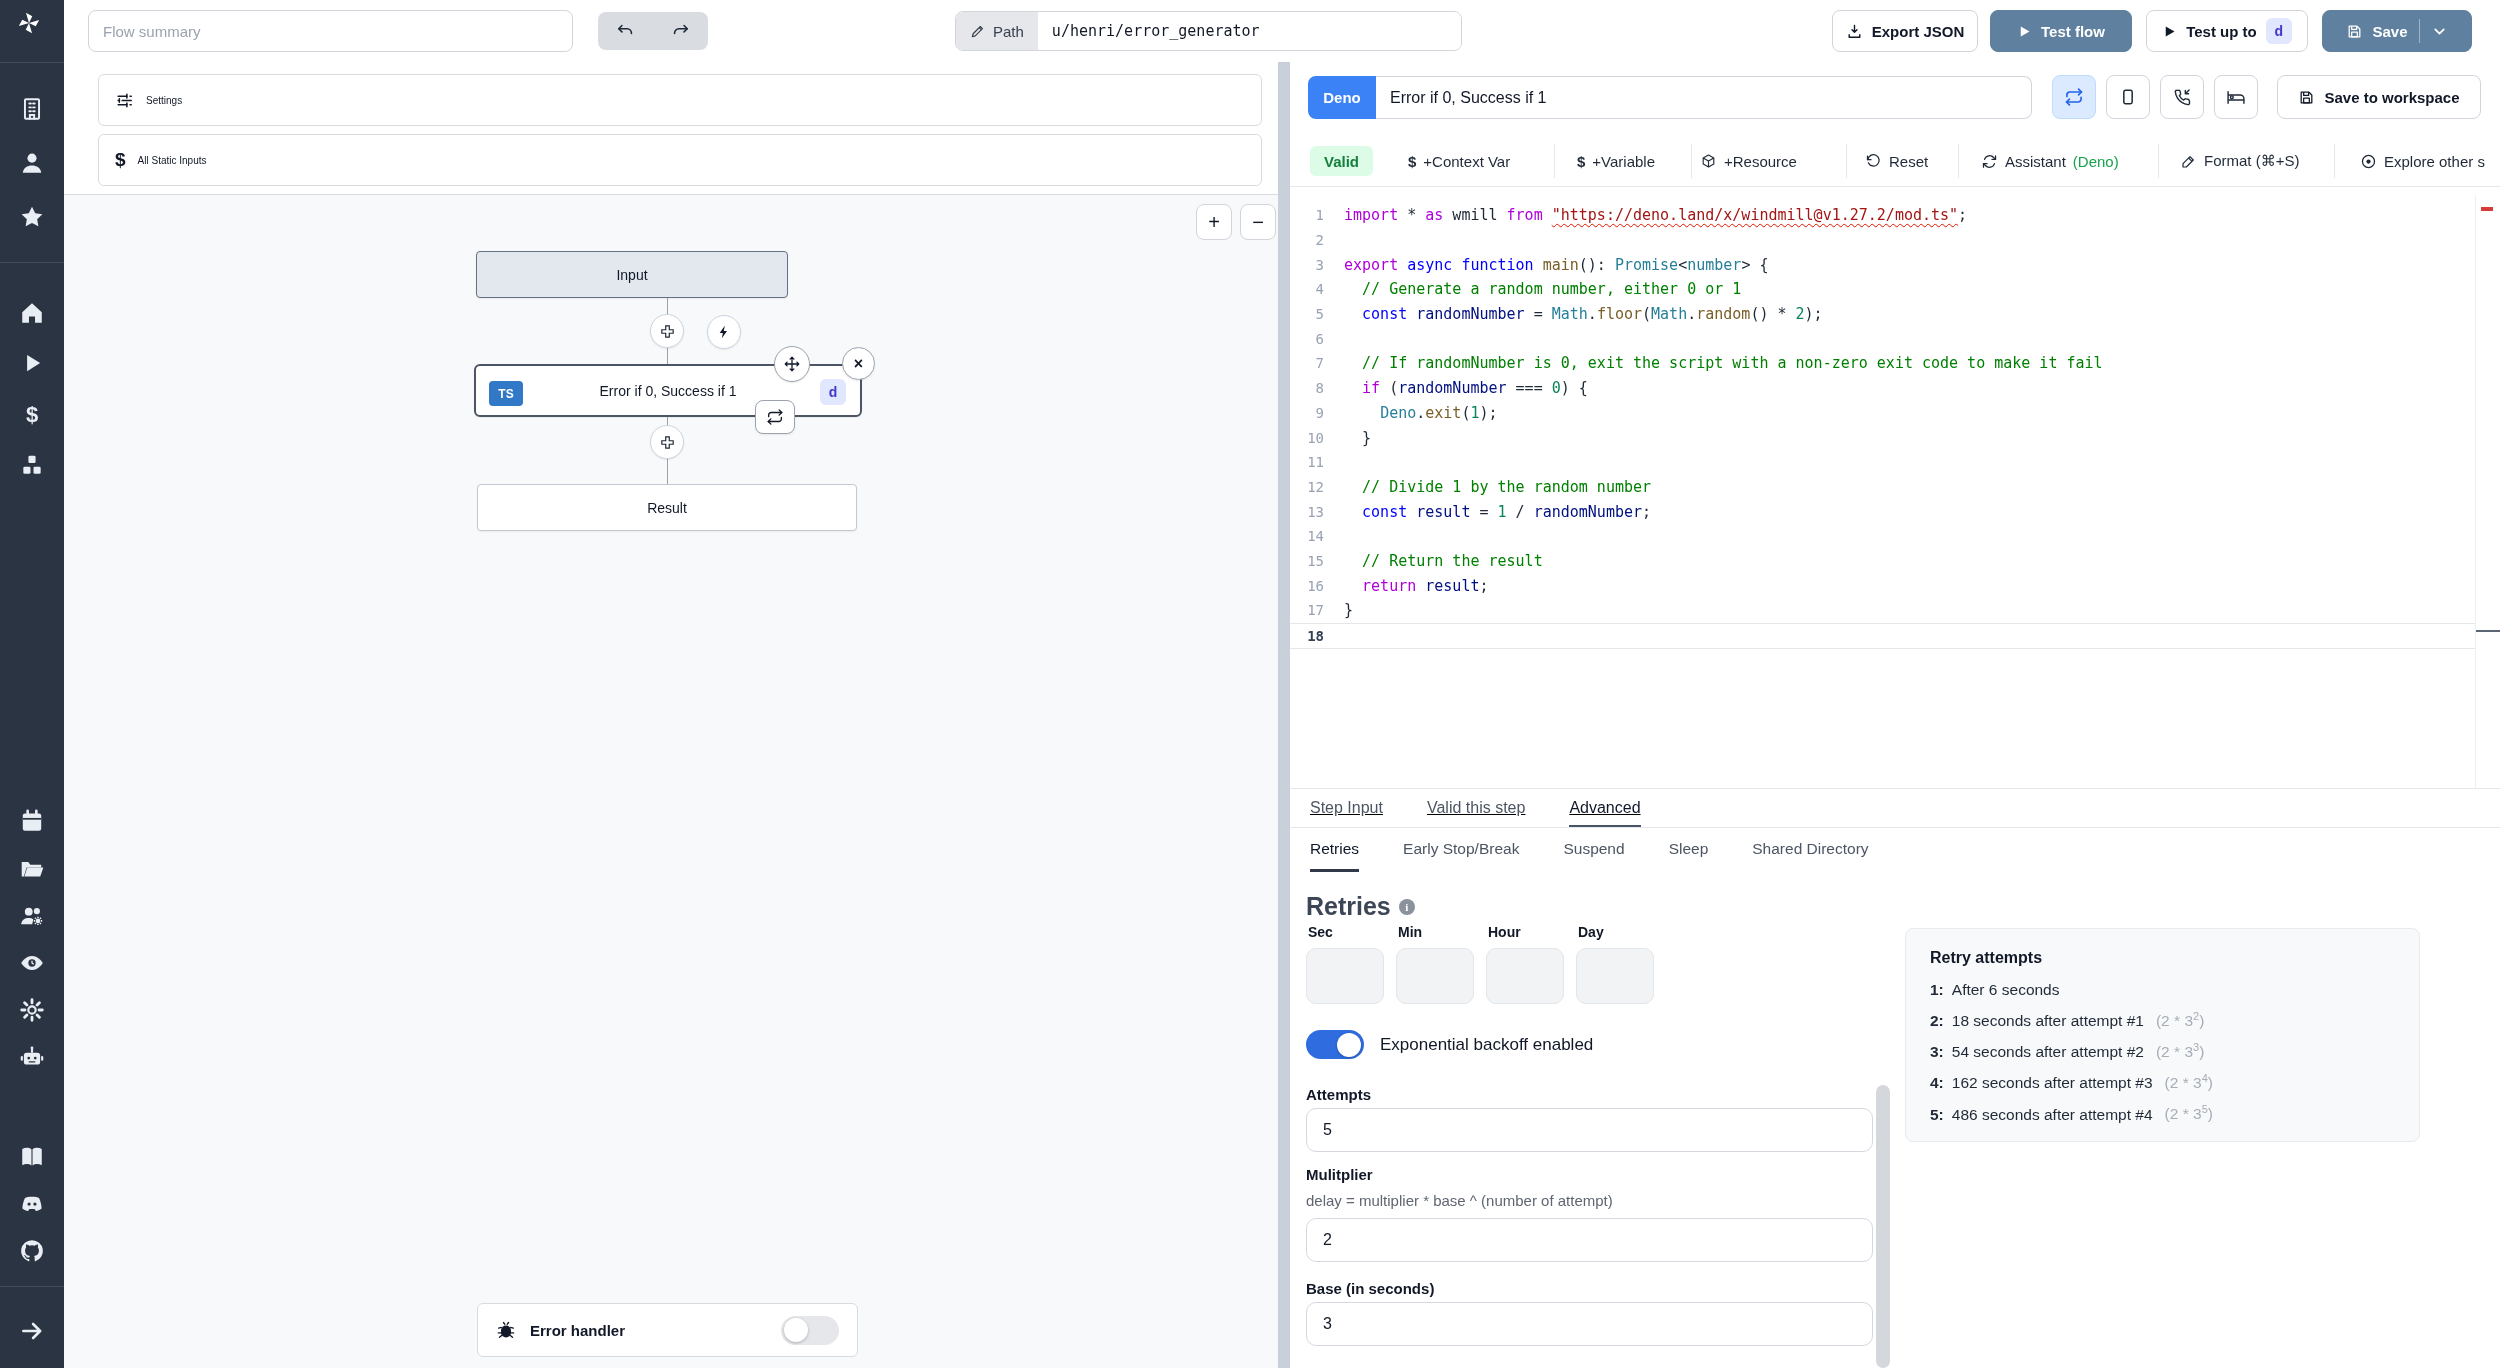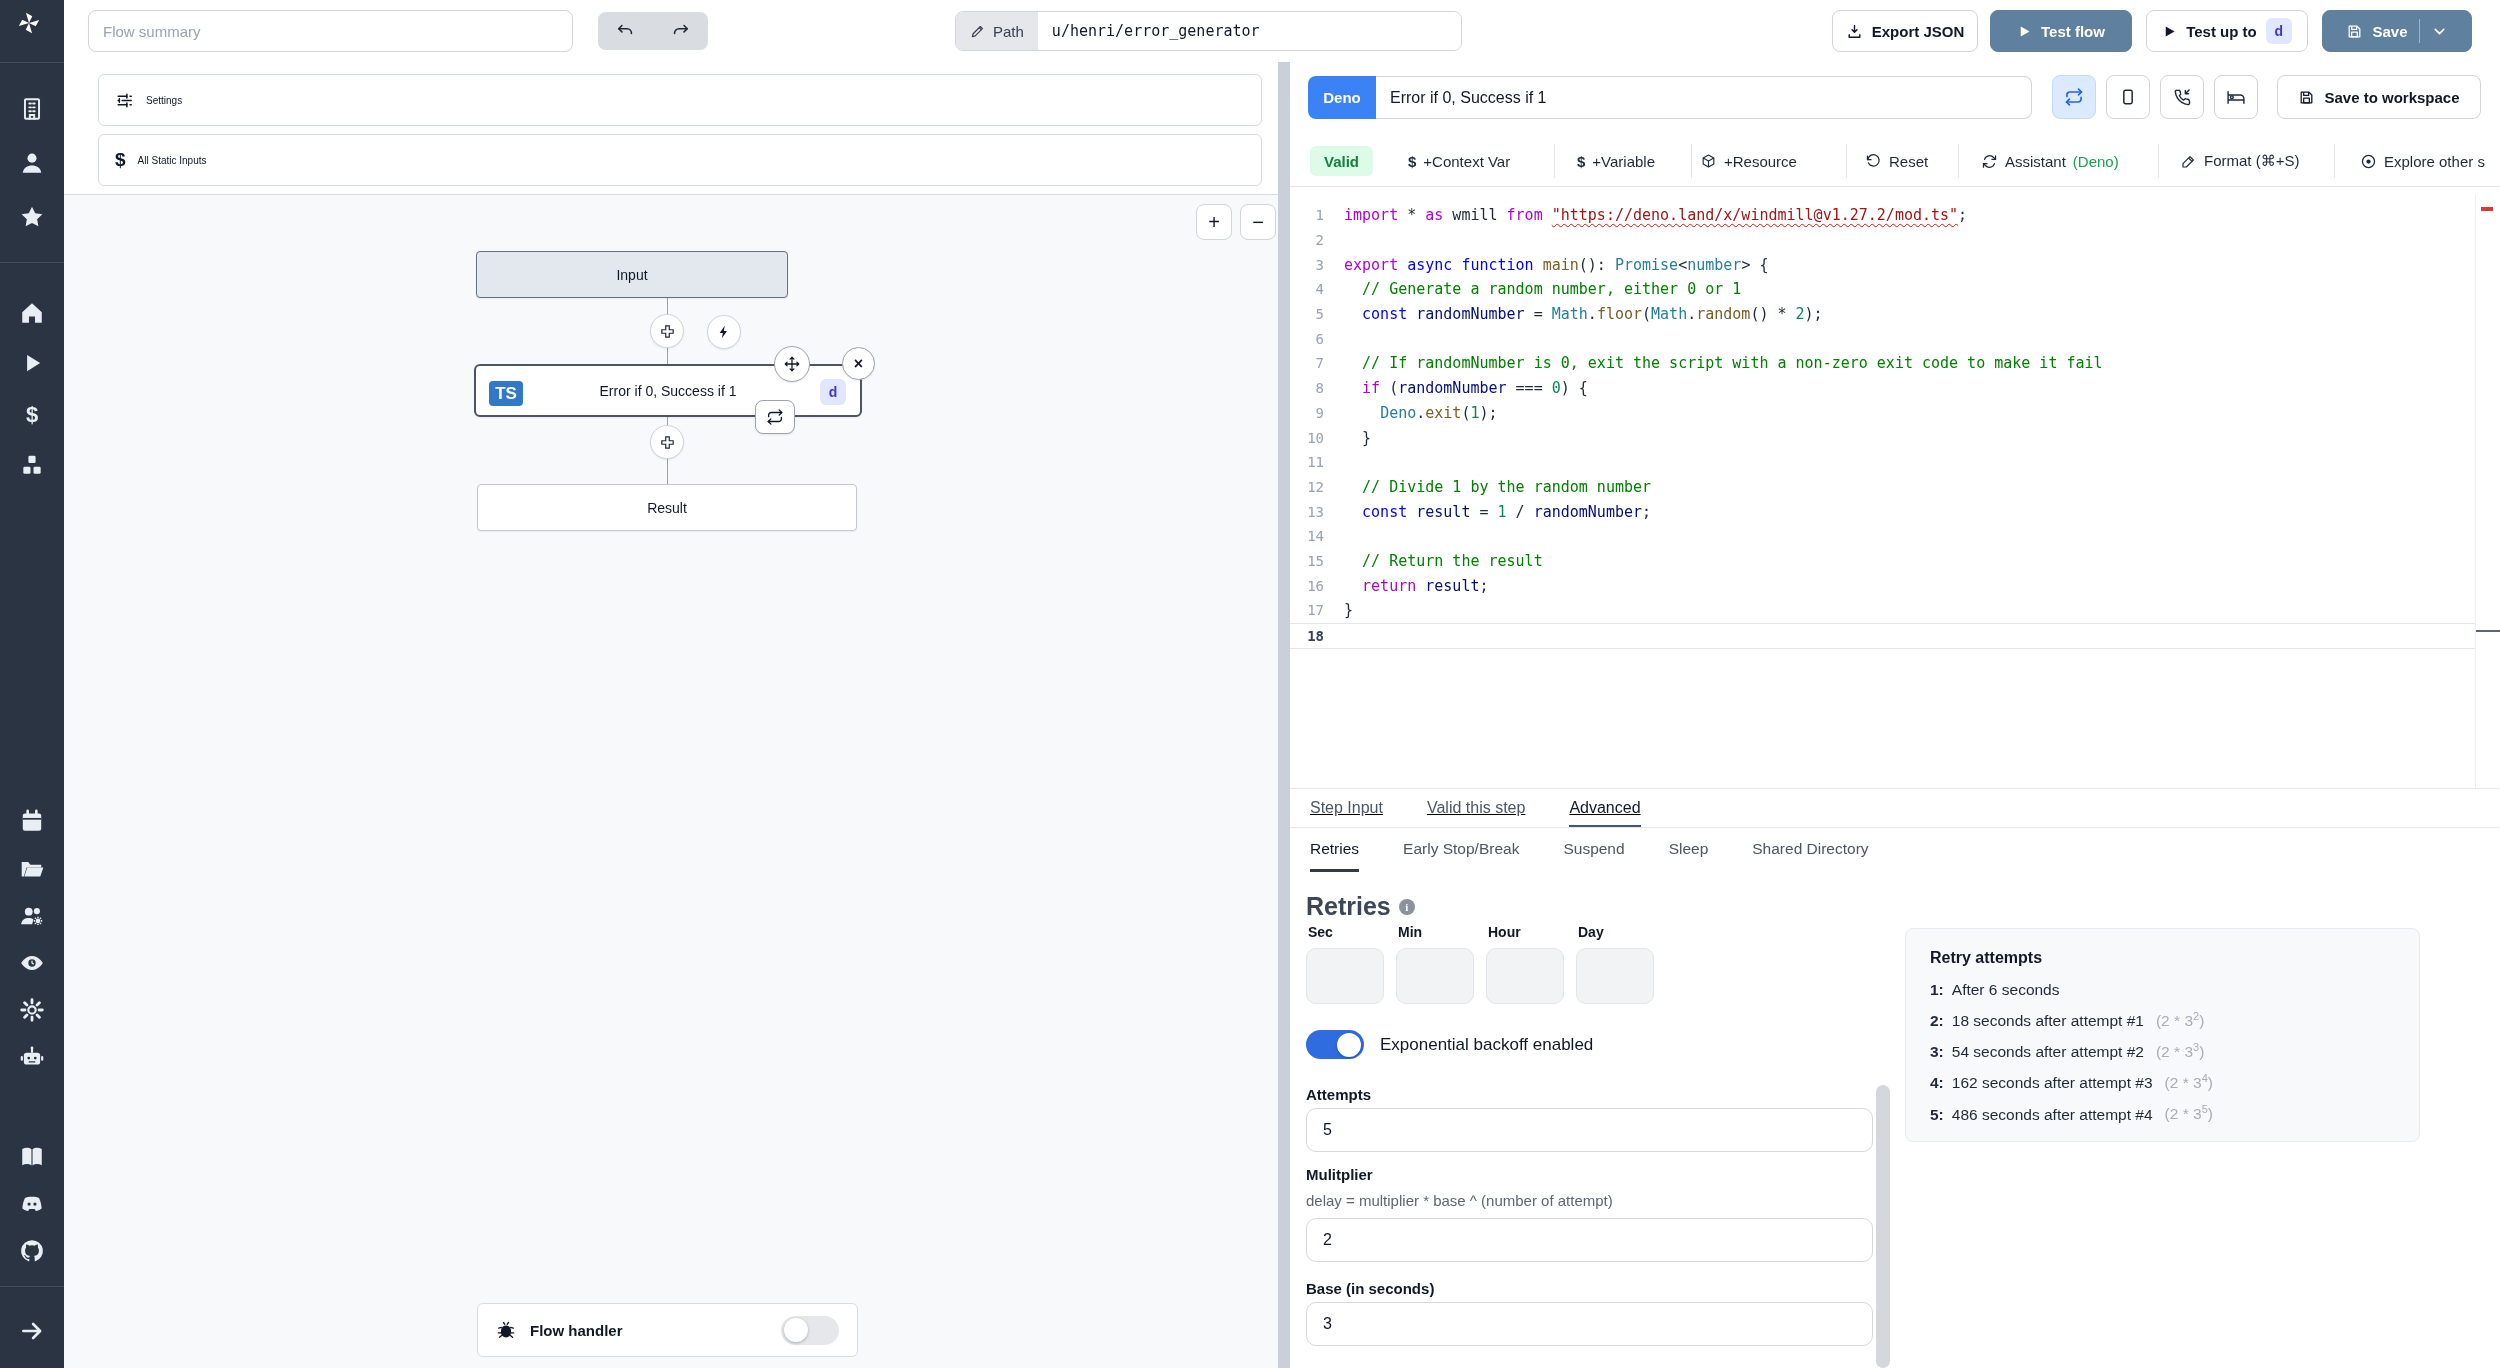--- a/index.html
+++ b/index.html
@@ -33,21 +33,21 @@
   .flow-panel{position:absolute;left:64px;top:62px;width:1214px;height:1306px;background:#fff;overflow:hidden;}
   .fp-box{position:absolute;left:34px;width:1164px;height:52px;border:1px solid #d7dce1;border-radius:6px;background:#fff;display:flex;align-items:center;gap:12px;padding:0 16px;box-sizing:border-box;cursor:pointer;}
   .fp-box .lbl{font-size:10px;font-weight:400;color:#111827;}
   .canvas{position:absolute;left:0;top:132px;width:1214px;height:1174px;background:#f7f9fb;border-top:1px solid #d7dce1;}
   .zoom-btn{position:absolute;width:36px;height:36px;background:#fff;border:1px solid #d1d5db;border-radius:8px;font-size:20px;color:#111827;display:flex;align-items:center;justify-content:center;cursor:pointer;box-sizing:border-box;}
   .connector{position:absolute;width:1px;background:#9aa1aa;}
   .node{position:absolute;box-sizing:border-box;display:flex;align-items:center;justify-content:center;font-size:14px;color:#111827;background:#fff;border-radius:4px;box-shadow:0 1px 2px rgba(0,0,0,.06);cursor:pointer;}
   .node-input{background:#e3e8ee;border:1px solid #667083;}
   .node-result{border:1px solid #c2c9d2;}
   .node-step{border:2px solid #4b5563;border-radius:6px;justify-content:flex-start;}
-  .ts-badge{position:absolute;left:13px;top:15px;width:34px;height:25px;background:var(--ts-badge-blue,#3178c6);color:#fff;font-weight:700;font-size:17px;border-radius:4px;display:flex;align-items:center;justify-content:center;}
+  .ts-badge{position:absolute;left:13px;top:15px;width:34px;height:25px;background:var(--ts-badge-blue,#3178c6);color:#fff;font-weight:700;font-size:12px;border-radius:4px;display:flex;align-items:center;justify-content:center;}
   .step-label{width:100%;text-align:center;font-size:14px;color:#111827;}
   .step-d{position:absolute;right:14px;top:13px;}
   .circ{position:absolute;background:#fff;border:1px solid #cbd5e1;border-radius:50%;display:flex;align-items:center;justify-content:center;box-shadow:0 1px 2px rgba(0,0,0,.08);cursor:pointer;box-sizing:border-box;}
   .sq-btn{position:absolute;background:#fff;border:1px solid #9ca3af;border-radius:8px;display:flex;align-items:center;justify-content:center;box-shadow:0 1px 2px rgba(0,0,0,.08);cursor:pointer;box-sizing:border-box;}
   .err-box{position:absolute;left:413px;top:1241px;width:381px;height:54px;background:#fff;border:1px solid #d7dce1;border-radius:6px;display:flex;align-items:center;gap:14px;padding:0 18px;box-sizing:border-box;}
   .err-box .lbl{font-size:15px;font-weight:700;color:#111827;flex:1;}
   .toggle{position:relative;width:58px;height:29px;border-radius:15px;background:#e5e7eb;cursor:pointer;flex:none;}
   .toggle .knob{position:absolute;top:2.5px;left:3px;width:24px;height:24px;border-radius:50%;background:#fff;box-shadow:0 1px 3px rgba(0,0,0,.25);}
   .toggle.on{background:var(--toggle-on-blue,#2e6cdf);}
   .toggle.on .knob{left:auto;right:3px;}
@@ -362,21 +362,21 @@
         <span>Result</span>
       </div>
     </div>
 
     <div class="err-box">
       <svg width="20" height="20" viewBox="0 0 24 24">
           <path d="M9 3l1.6 2.2M15 3l-1.6 2.2" stroke="#111827" stroke-width="1.6" stroke-linecap="round" fill="none"></path>
           <path d="M12 21a6 6 0 006-6v-2.5a6 6 0 10-12 0V15a6 6 0 006 6z" fill="#111827"></path>
           <path d="M3.2 9.8l3.2-.9M2.8 15.5h3.4M4.2 20.8l2.6-2.2M20.8 9.8l-3.2-.9M21.2 15.5h-3.4M19.8 20.8l-2.6-2.2" stroke="#111827" stroke-width="1.6" stroke-linecap="round" fill="none"></path>
         </svg>
-      <span class="lbl">Flow handler</span>
+      <span class="lbl">Error handler</span>
       <div class="toggle">
           <div class="knob"></div>
         </div>
     </div>
   </div>
 
   <div class="vsplit"></div>
 
   <div class="right-col">
 

